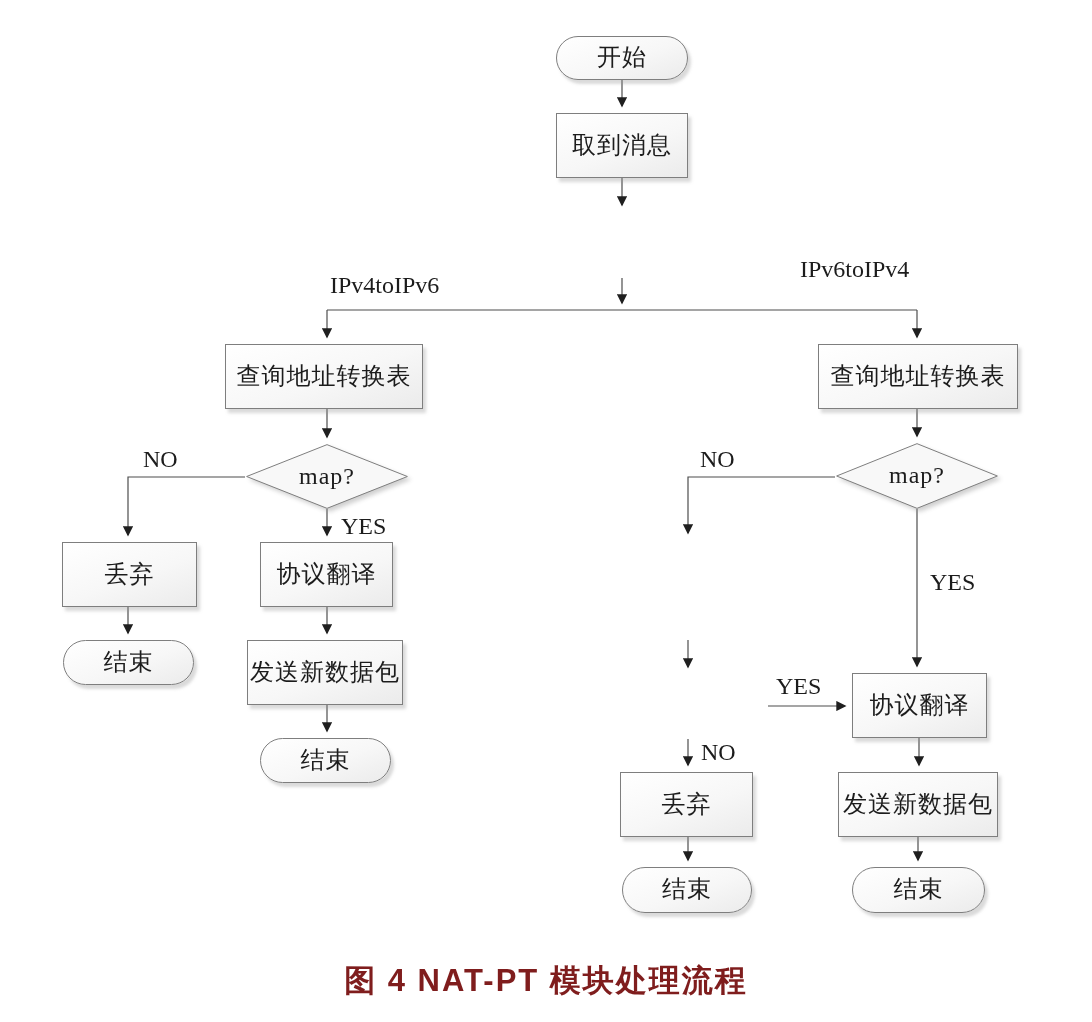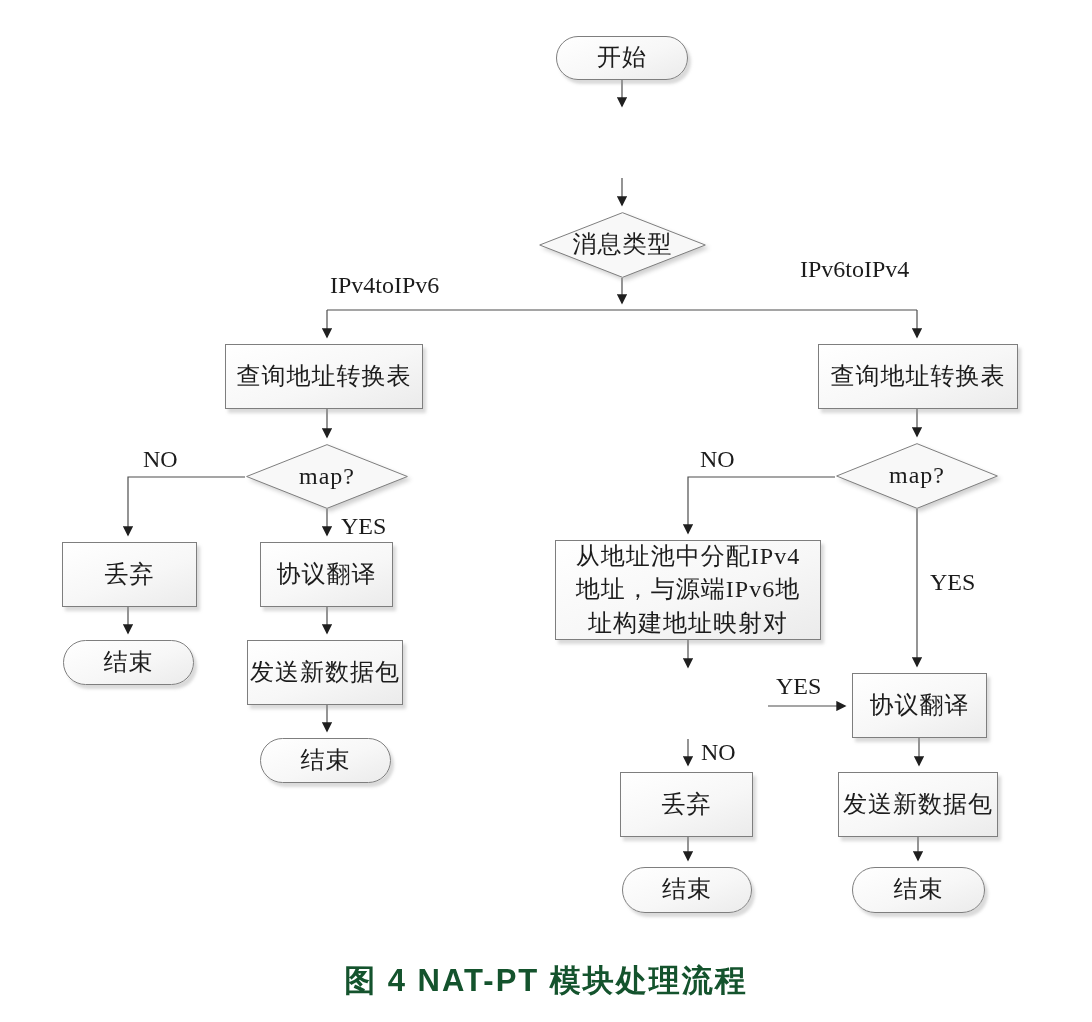--- a/index.html
+++ b/index.html
@@ -10,21 +10,21 @@
     overflow:hidden;
     font-family:"Liberation Serif","DejaVu Serif",serif;
   }
   #connectors{position:absolute;left:0;top:0;width:1092px;height:1022px;}
   .edge{stroke:#4d4d4d;stroke-width:1.2;fill:none;}
 
   .node{
     position:absolute;
     display:flex;align-items:center;justify-content:center;
     box-sizing:border-box;
-    text-align:center;
+    text-align:right;
   }
   .nlabel{
     font-size:24px;color:#1c1c1c;letter-spacing:1px;
     line-height:1.38;
   }
   .rect{
     border:1px solid #7e7e7e;
     background:linear-gradient(160deg,#ffffff 0%,#f7f7f7 55%,#ebebeb 100%);
     box-shadow:3px 4px 3px rgba(150,150,150,0.35);
   }
@@ -50,21 +50,21 @@
   .edge-label{
     position:absolute;
     font-size:24px;color:#1c1c1c;
     white-space:nowrap;
     font-family:"Liberation Serif","DejaVu Serif",serif;
   }
   .caption{
     position:absolute;left:0;right:0;top:960px;
     text-align:center;
     font-family:"Liberation Sans","DejaVu Sans",sans-serif;
-    font-weight:700;font-size:31px;color:#14532d;
+    font-weight:700;font-size:31px;color:#7f1d1d;
     letter-spacing:2px;
   }
 </style>
 </head>
 <body>
 
 <div id="canvas">
 
   <svg id="connectors" xmlns="http://www.w3.org/2000/svg">
     <defs>
@@ -92,27 +92,24 @@
     <line class="edge" x1="688" y1="739" x2="688" y2="765" marker-end="url(#arrow)"></line>
     <line class="edge" x1="688" y1="837" x2="688" y2="860" marker-end="url(#arrow)"></line>
     <line class="edge" x1="919" y1="738" x2="919" y2="765" marker-end="url(#arrow)"></line>
     <line class="edge" x1="918" y1="837" x2="918" y2="860" marker-end="url(#arrow)"></line>
   </svg>
 
   <div class="node oval" style="left:556px;top:36px;width:132px;height:44px">
     <span class="nlabel">开始</span>
   </div>
 
+  <div class="node rect" style="left:556px;top:113px;width:132px;height:65px">
+    <span class="nlabel">取到消息</span>
+  </div>
 
-  <div class="node diamond" style="left:538px;top:212px;width:169px;height:66px">
-    <svg class="dshape" viewBox="0 0 100 100" preserveAspectRatio="none">
-        <polygon points="50,1 99,50 50,99 1,50"></polygon>
-      </svg>
-    <span class="nlabel">消息类型</span>
-  </div>
 
   <div class="node rect" style="left:225px;top:344px;width:198px;height:65px">
     <span class="nlabel">查询地址转换表</span>
   </div>
 
   <div class="node diamond" style="left:245px;top:444px;width:164px;height:65px">
     <svg class="dshape" viewBox="0 0 100 100" preserveAspectRatio="none">
         <polygon points="50,1 99,50 50,99 1,50"></polygon>
       </svg>
     <span class="nlabel">map?</span>
@@ -142,23 +139,20 @@
     <span class="nlabel">查询地址转换表</span>
   </div>
 
   <div class="node diamond" style="left:835px;top:443px;width:164px;height:66px">
     <svg class="dshape" viewBox="0 0 100 100" preserveAspectRatio="none">
         <polygon points="50,1 99,50 50,99 1,50"></polygon>
       </svg>
     <span class="nlabel">map?</span>
   </div>
 
-  <div class="node rect alloc-box" style="left:555px;top:540px;width:266px;height:100px">
-    <span class="nlabel">从地址池中分配IPv4地址，与源端IPv6地址构建地址映射对</span>
-  </div>
 
 
   <div class="node rect" style="left:852px;top:673px;width:135px;height:65px">
     <span class="nlabel">协议翻译</span>
   </div>
 
   <div class="node rect" style="left:620px;top:772px;width:133px;height:65px">
     <span class="nlabel">丢弃</span>
   </div>
 

